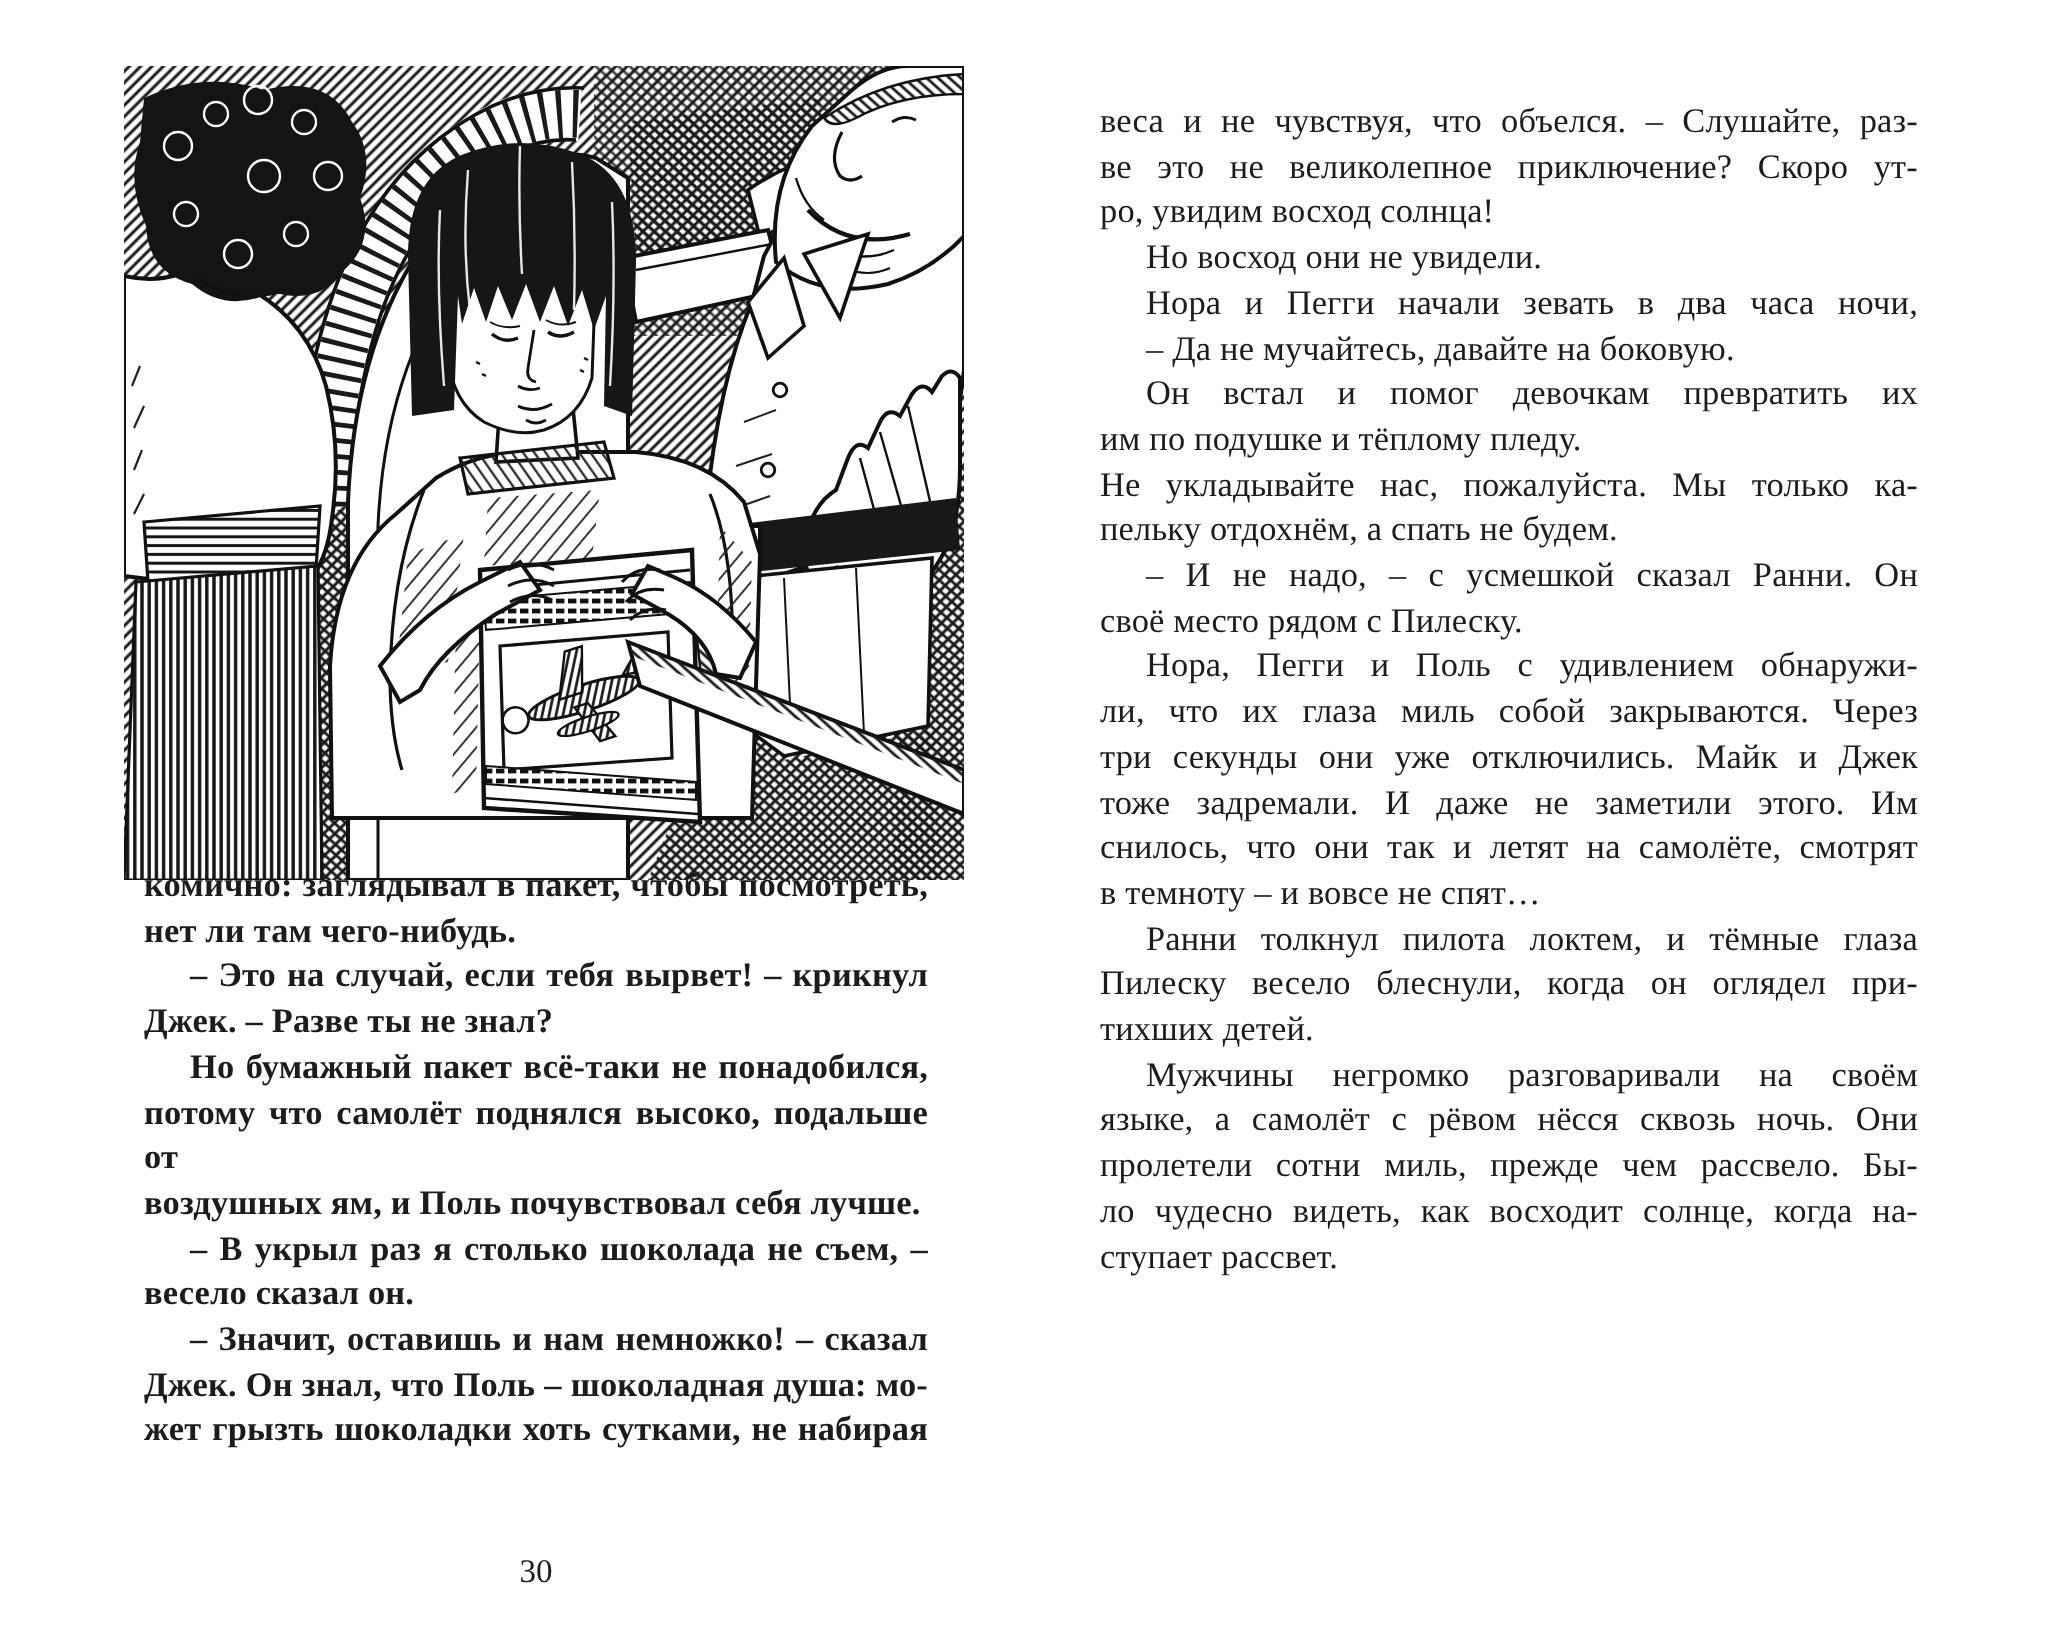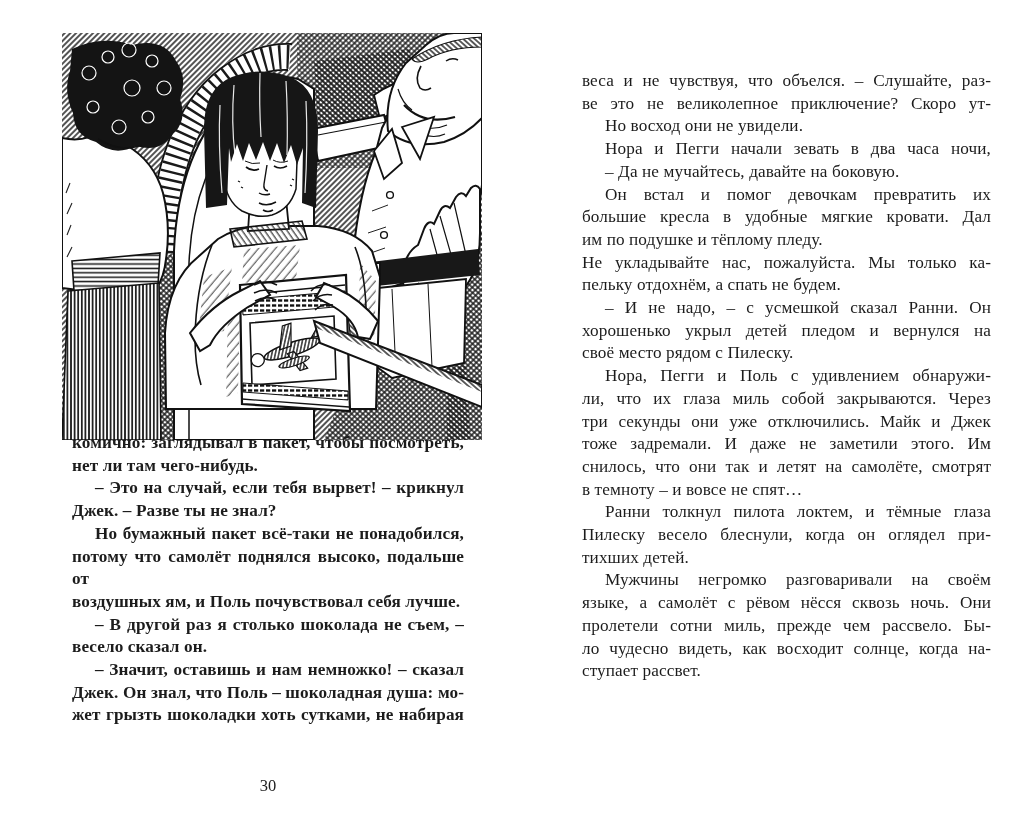--- a/index.html
+++ b/index.html
@@ -4,21 +4,21 @@
 <style>
   html,body { margin:0; padding:0; background:#ffffff; }
   .spread {
     position:relative; width:1024px; height:813px; background:#ffffff;
     font-family:"Liberation Serif", serif; color:#1c1c1c; overflow:hidden;
   }
   .illustration { position:absolute; left:62px; top:33px; width:420px; height:407px; margin:0; }
   .illustration svg { display:block; width:100%; height:100%; }
   .text-block { position:absolute; }
   .text-block.left  { left:72px;  top:432px; width:392px;font-weight:bold; }
-  .text-block.right { left:582px; top:50px;  width:409px;margin-top:20px; }
+  .text-block.right { left:550px; top:50px;  width:409px; }
   .line {
     font-size:17.2px; line-height:22.7px;
     text-align:justify; text-align-last:justify;
     letter-spacing:0.1px; white-space:normal;
   }
   .line.last { text-align-last:left; }
   .line.indent { padding-left:23px; }
   .page-number {
     position:absolute; top:741px; font-size:16.5px; text-align:center;
   }
@@ -199,41 +199,40 @@
   </figure>
 
   <div class="text-block left">
       <div class="line">комично: заглядывал в пакет, чтобы посмотреть,</div>
       <div class="line last">нет ли там чего-нибудь.</div>
       <div class="line indent">– Это на случай, если тебя вырвет! – крикнул</div>
       <div class="line last">Джек. – Разве ты не знал?</div>
       <div class="line indent">Но бумажный пакет всё-таки не понадобился,</div>
       <div class="line">потому что самолёт поднялся высоко, подальше от</div>
       <div class="line last">воздушных ям, и Поль почувствовал себя лучше.</div>
-      <div class="line indent">– В другой раз я столько шоколада не съем, –</div>
+      <div class="line indent">– В укрыл раз я столько шоколада не съем, –</div>
       <div class="line last">весело сказал он.</div>
       <div class="line indent">– Значит, оставишь и нам немножко! – сказал</div>
       <div class="line">Джек. Он знал, что Поль – шоколадная душа: мо-</div>
       <div class="line">жет грызть шоколадки хоть сутками, не набирая</div>
     </div>
   <div class="page-number left">30</div>
 
   <div class="text-block right">
       <div class="line">веса и не чувствуя, что объелся. – Слушайте, раз-</div>
       <div class="line">ве это не великолепное приключение? Скоро ут-</div>
+      <div class="line last">ро, увидим восход солнца!</div>
       <div class="line indent last">Но восход они не увидели.</div>
       <div class="line indent">Нора и Пегги начали зевать в два часа ночи,</div>
       <div class="line indent last">– Да не мучайтесь, давайте на боковую.</div>
       <div class="line indent">Он встал и помог девочкам превратить их</div>
-      <div class="line">большие кресла в удобные мягкие кровати. Дал</div>
       <div class="line last">им по подушке и тёплому пледу.</div>
       <div class="line">Не укладывайте нас, пожалуйста. Мы только ка-</div>
       <div class="line last">пельку отдохнём, а спать не будем.</div>
       <div class="line indent">– И не надо, – с усмешкой сказал Ранни. Он</div>
-      <div class="line">хорошенько укрыл детей пледом и вернулся на</div>
       <div class="line last">своё место рядом с Пилеску.</div>
       <div class="line indent">Нора, Пегги и Поль с удивлением обнаружи-</div>
       <div class="line">ли, что их глаза миль собой закрываются. Через</div>
       <div class="line">три секунды они уже отключились. Майк и Джек</div>
       <div class="line">тоже задремали. И даже не заметили этого. Им</div>
       <div class="line">снилось, что они так и летят на самолёте, смотрят</div>
       <div class="line last">в темноту – и вовсе не спят…</div>
       <div class="line indent">Ранни толкнул пилота локтем, и тёмные глаза</div>
       <div class="line">Пилеску весело блеснули, когда он оглядел при-</div>
       <div class="line last">тихших детей.</div>

